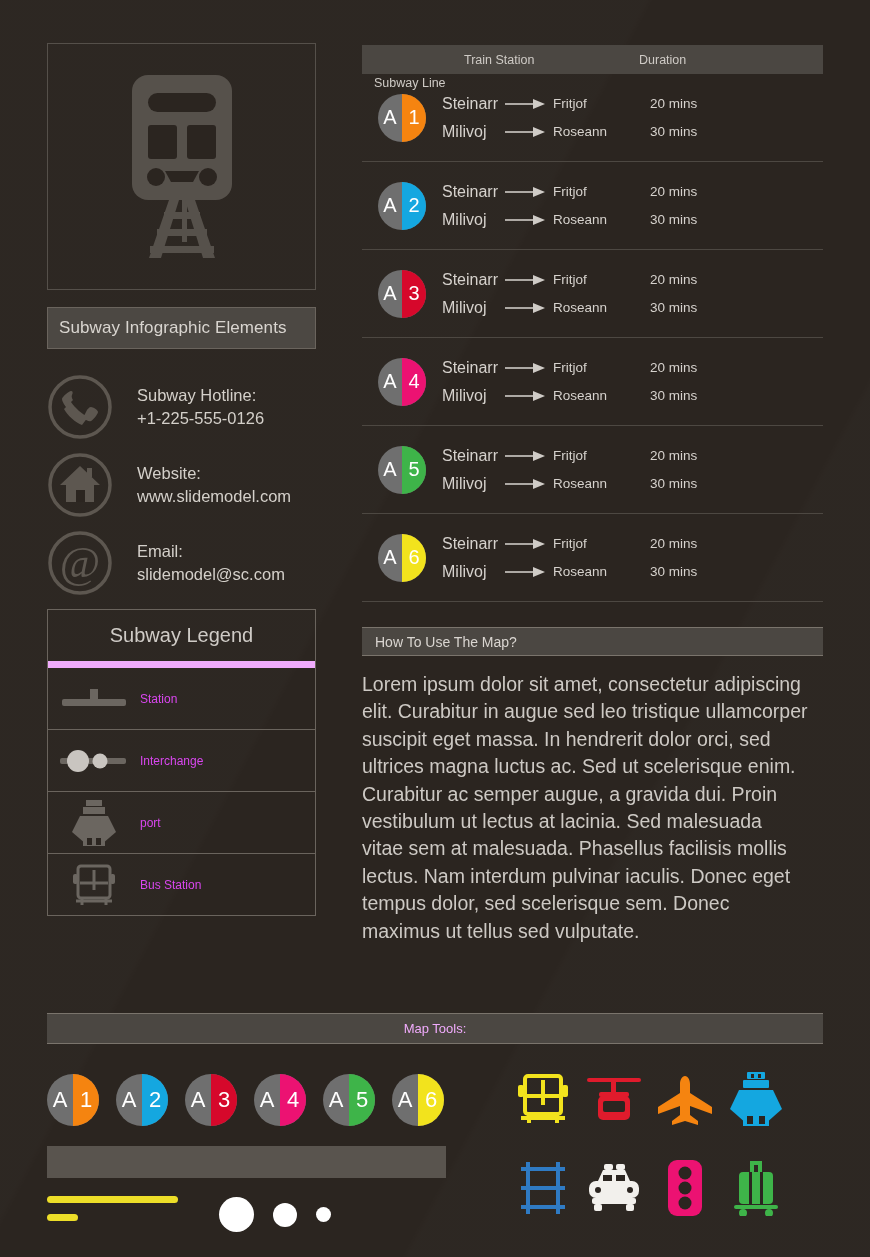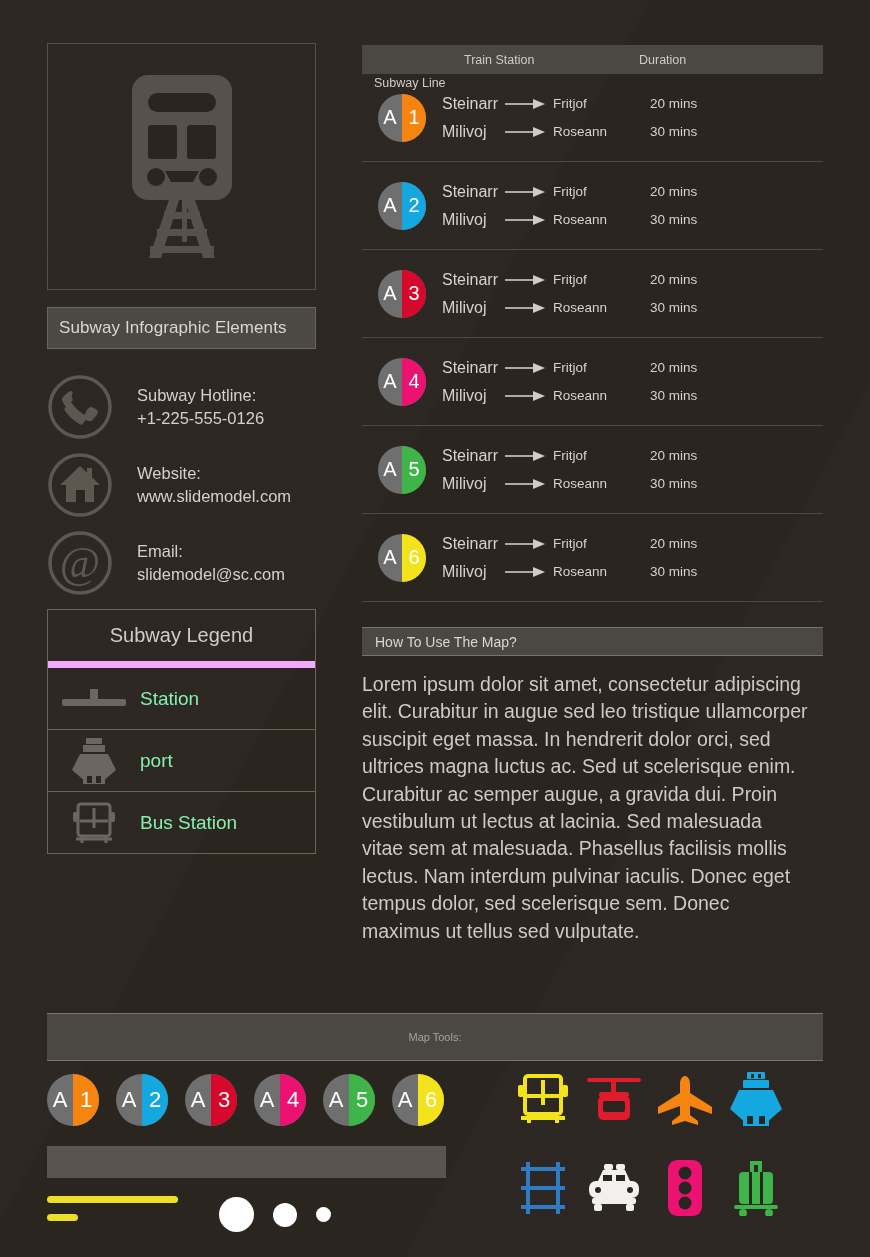--- a/index.html
+++ b/index.html
@@ -61,21 +61,21 @@
     height:51px;display:flex;align-items:center;justify-content:center;
     font-size:20px;color:#cfcbc6;
     border-bottom:7px solid #f0abfc;
   }
   .legend-row{
     height:61px;display:flex;align-items:center;
     border-bottom:1px solid #6a645d;
   }
   .legend-row:last-child{border-bottom:none;}
   .legend-row .lic{width:92px;flex:0 0 92px;display:flex;align-items:center;justify-content:center;}
-  .legend-row .llabel{font-size:19px;color:#86efac;}
+  .legend-row .llabel{font-size:12px;color:#d946ef;}
 
   
   .right{position:absolute;left:362px;top:45px;width:461px;}
 
   .tbl-head{
     height:29px;background:#4b4742;
     display:flex;align-items:center;
     font-size:12.5px;color:#cfcbc6;
   }
   .th-line{width:102px;padding-left:12px;box-sizing:border-box;margin-top:46px;}
@@ -122,26 +122,26 @@
     font-size:14px;color:#dad6d1;
   }
   .howto-body{
     margin-top:15px;width:446px;
     font-size:19.5px;line-height:1.405;color:#cdc9c4;
   }
 
   
   .maptools-bar{
     position:absolute;left:47px;top:1013px;
-    width:776px;height:48px;
+    width:776px;height:31px;
     background:#4b4742;
     border-top:1px solid #7a746c;border-bottom:1px solid #7a746c;
     box-sizing:border-box;
     display:flex;align-items:center;justify-content:center;
-    font-size:11px;color:#a3a3a3;
+    font-size:13px;color:#f0abfc;
   }
   .tool-badges{position:absolute;left:47px;top:1074px;display:flex;gap:17px;}
   .tool-badges .badge{width:52px;height:52px;}
   .tool-badges .badge .bl,.tool-badges .badge .br{font-size:22px;}
 
   .grey-bar{
     position:absolute;left:47px;top:1146px;width:399px;height:32px;
     background:#59544e;
   }
   .ylong{position:absolute;left:47px;top:1196px;width:131px;height:7px;border-radius:4px;background:#edde28;}
@@ -249,20 +249,30 @@
       <div class="legend-row">
         <span class="lic">
           <svg width="72" height="26" viewBox="0 0 72 26">
             <rect x="4" y="13" width="64" height="7" rx="2" fill="#6b6660"></rect>
             <rect x="32" y="3" width="8" height="12" fill="#6b6660"></rect>
           </svg>
         </span>
         <span class="llabel">Station</span>
       </div>
 
+      <div class="legend-row">
+        <span class="lic">
+          <svg width="72" height="28" viewBox="0 0 72 28">
+            <rect x="2" y="11" width="66" height="6" rx="2" fill="#6b6660"></rect>
+            <circle cx="20" cy="14" r="11" fill="#c9c5c0"></circle>
+            <circle cx="42" cy="14" r="7.5" fill="#c9c5c0"></circle>
+          </svg>
+        </span>
+        <span class="llabel">Interchange</span>
+      </div>
 
 
       <div class="legend-row">
         <span class="lic">
           <svg width="48" height="50" viewBox="0 0 48 50">
             <rect x="16" y="2" width="16" height="6" fill="#6b6660"></rect>
             <rect x="13" y="9" width="22" height="7" fill="#6b6660"></rect>
             <path d="M10 18 h28 l8 16 -14 12 h-16 L2 34 z" fill="#6b6660"></path>
             <rect x="13" y="38" width="22" height="10" fill="#6b6660"></rect>
             <rect x="17" y="40" width="5" height="7" fill="#2b2520"></rect>

